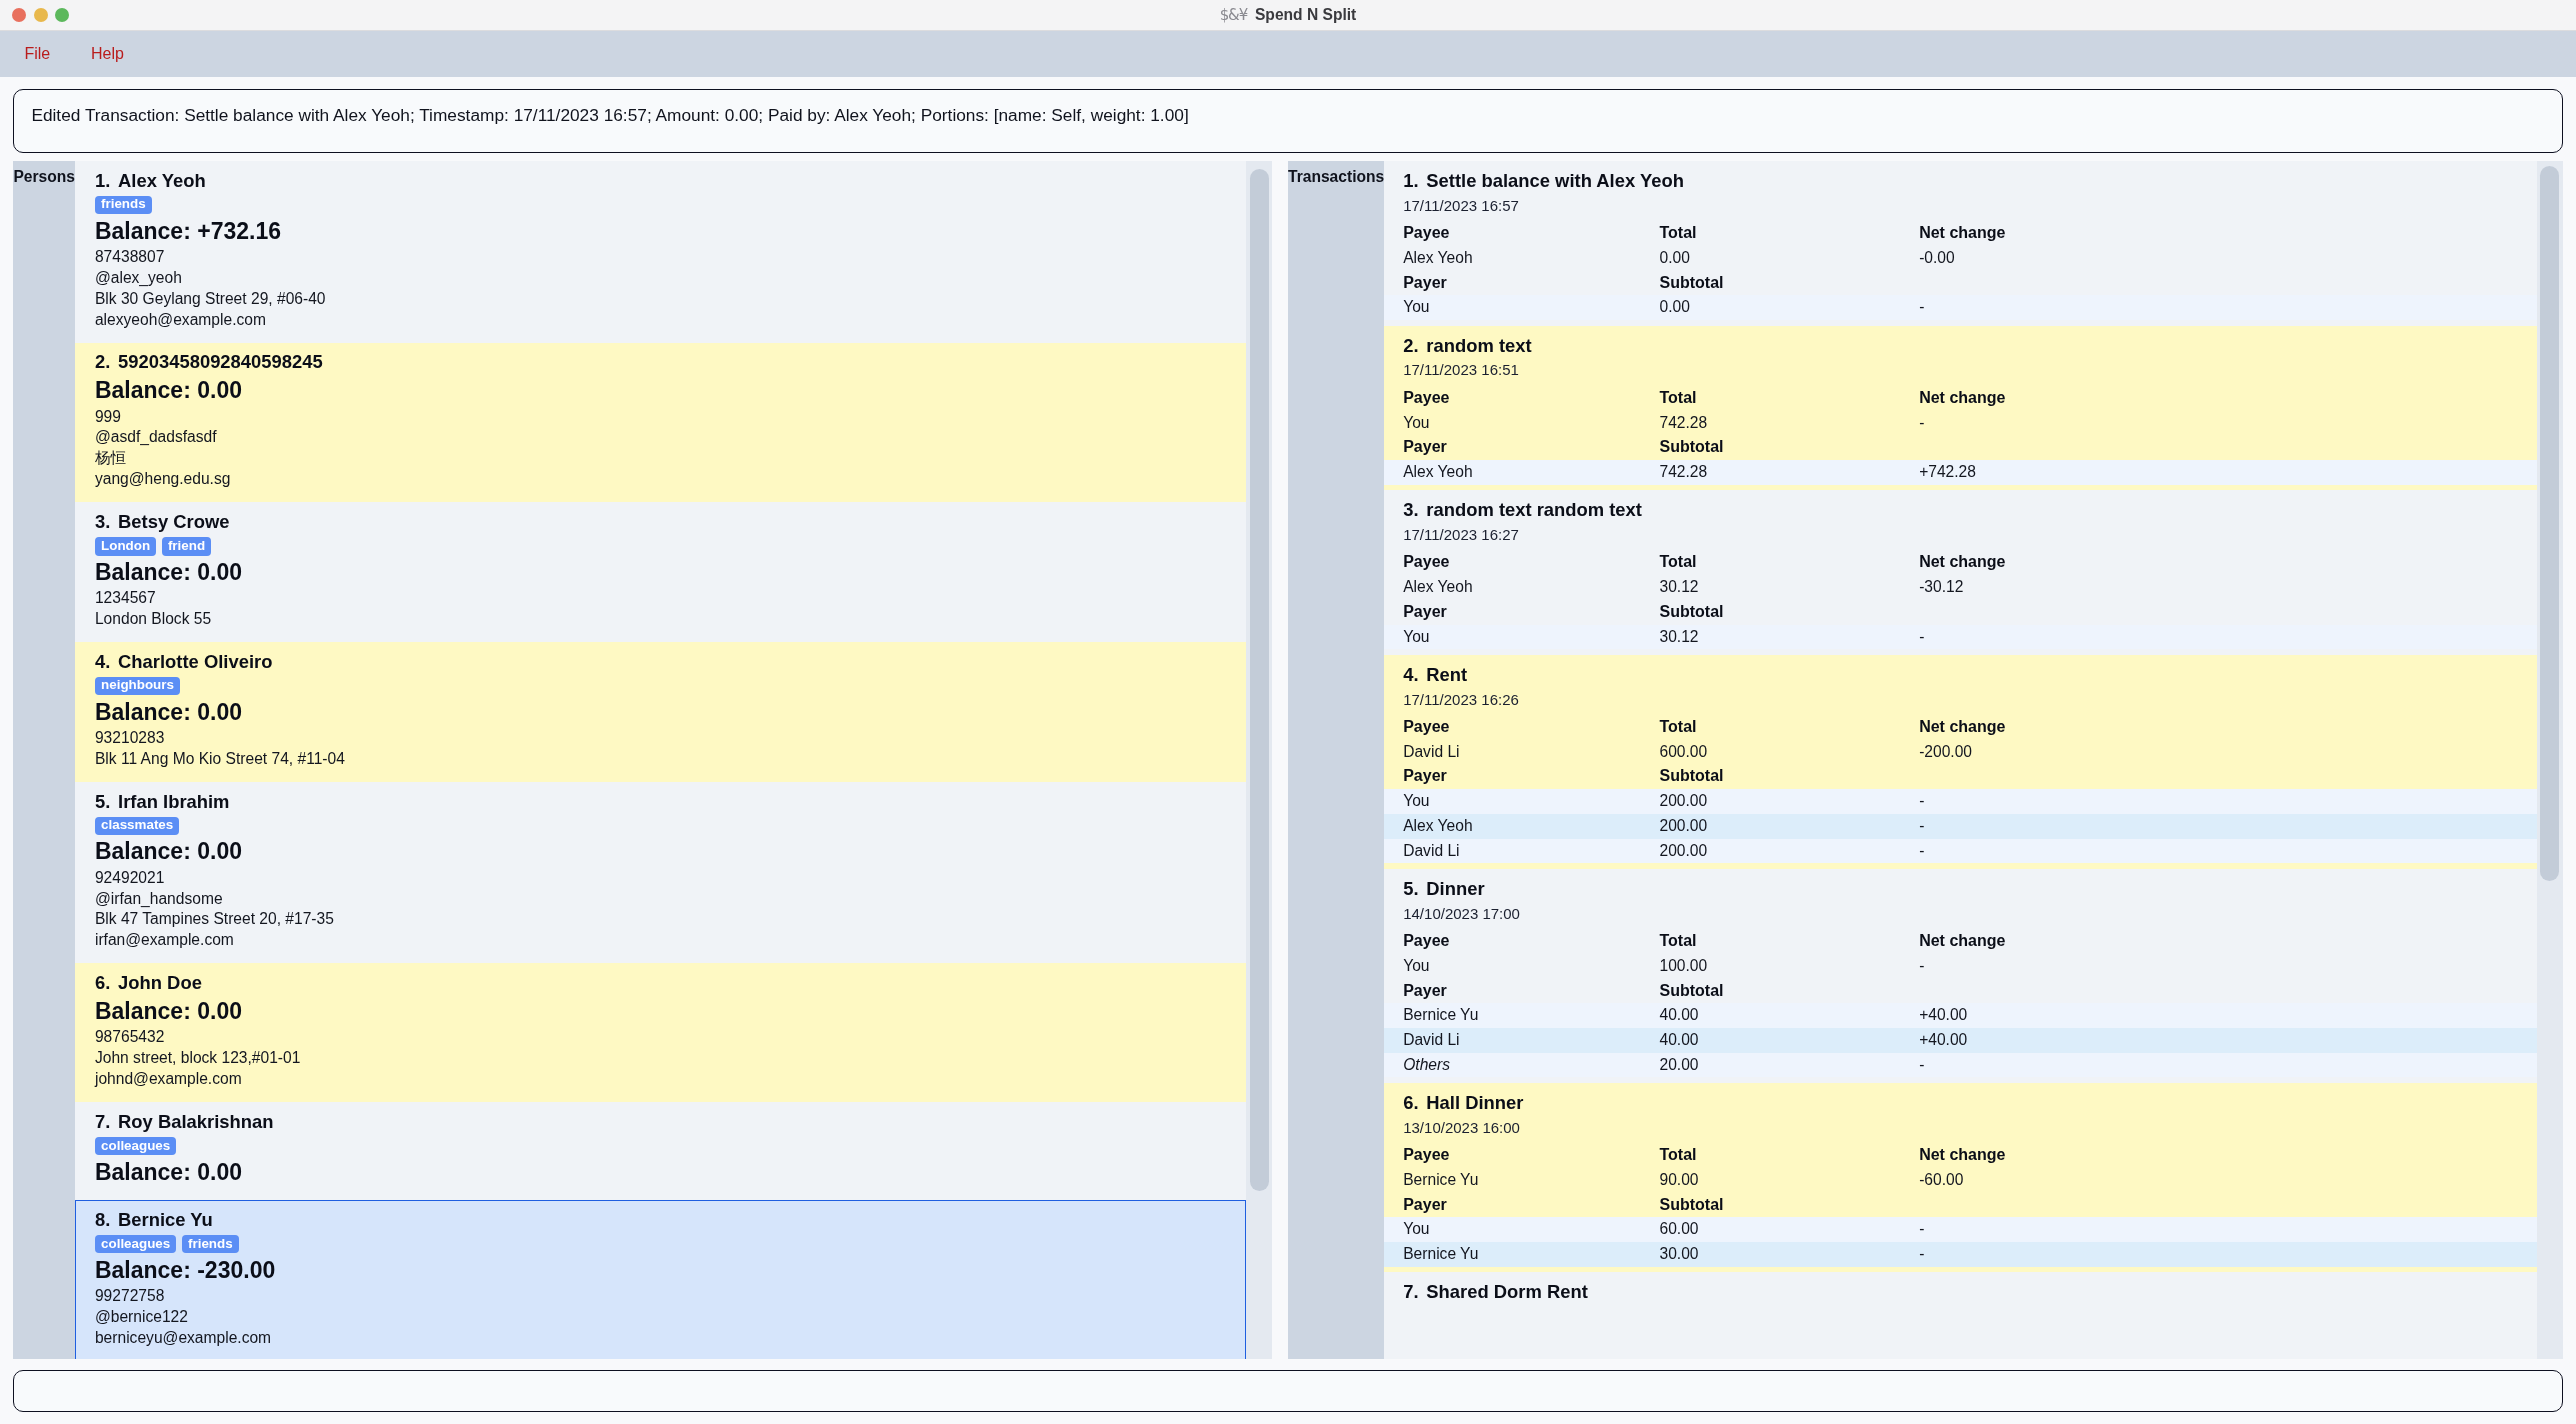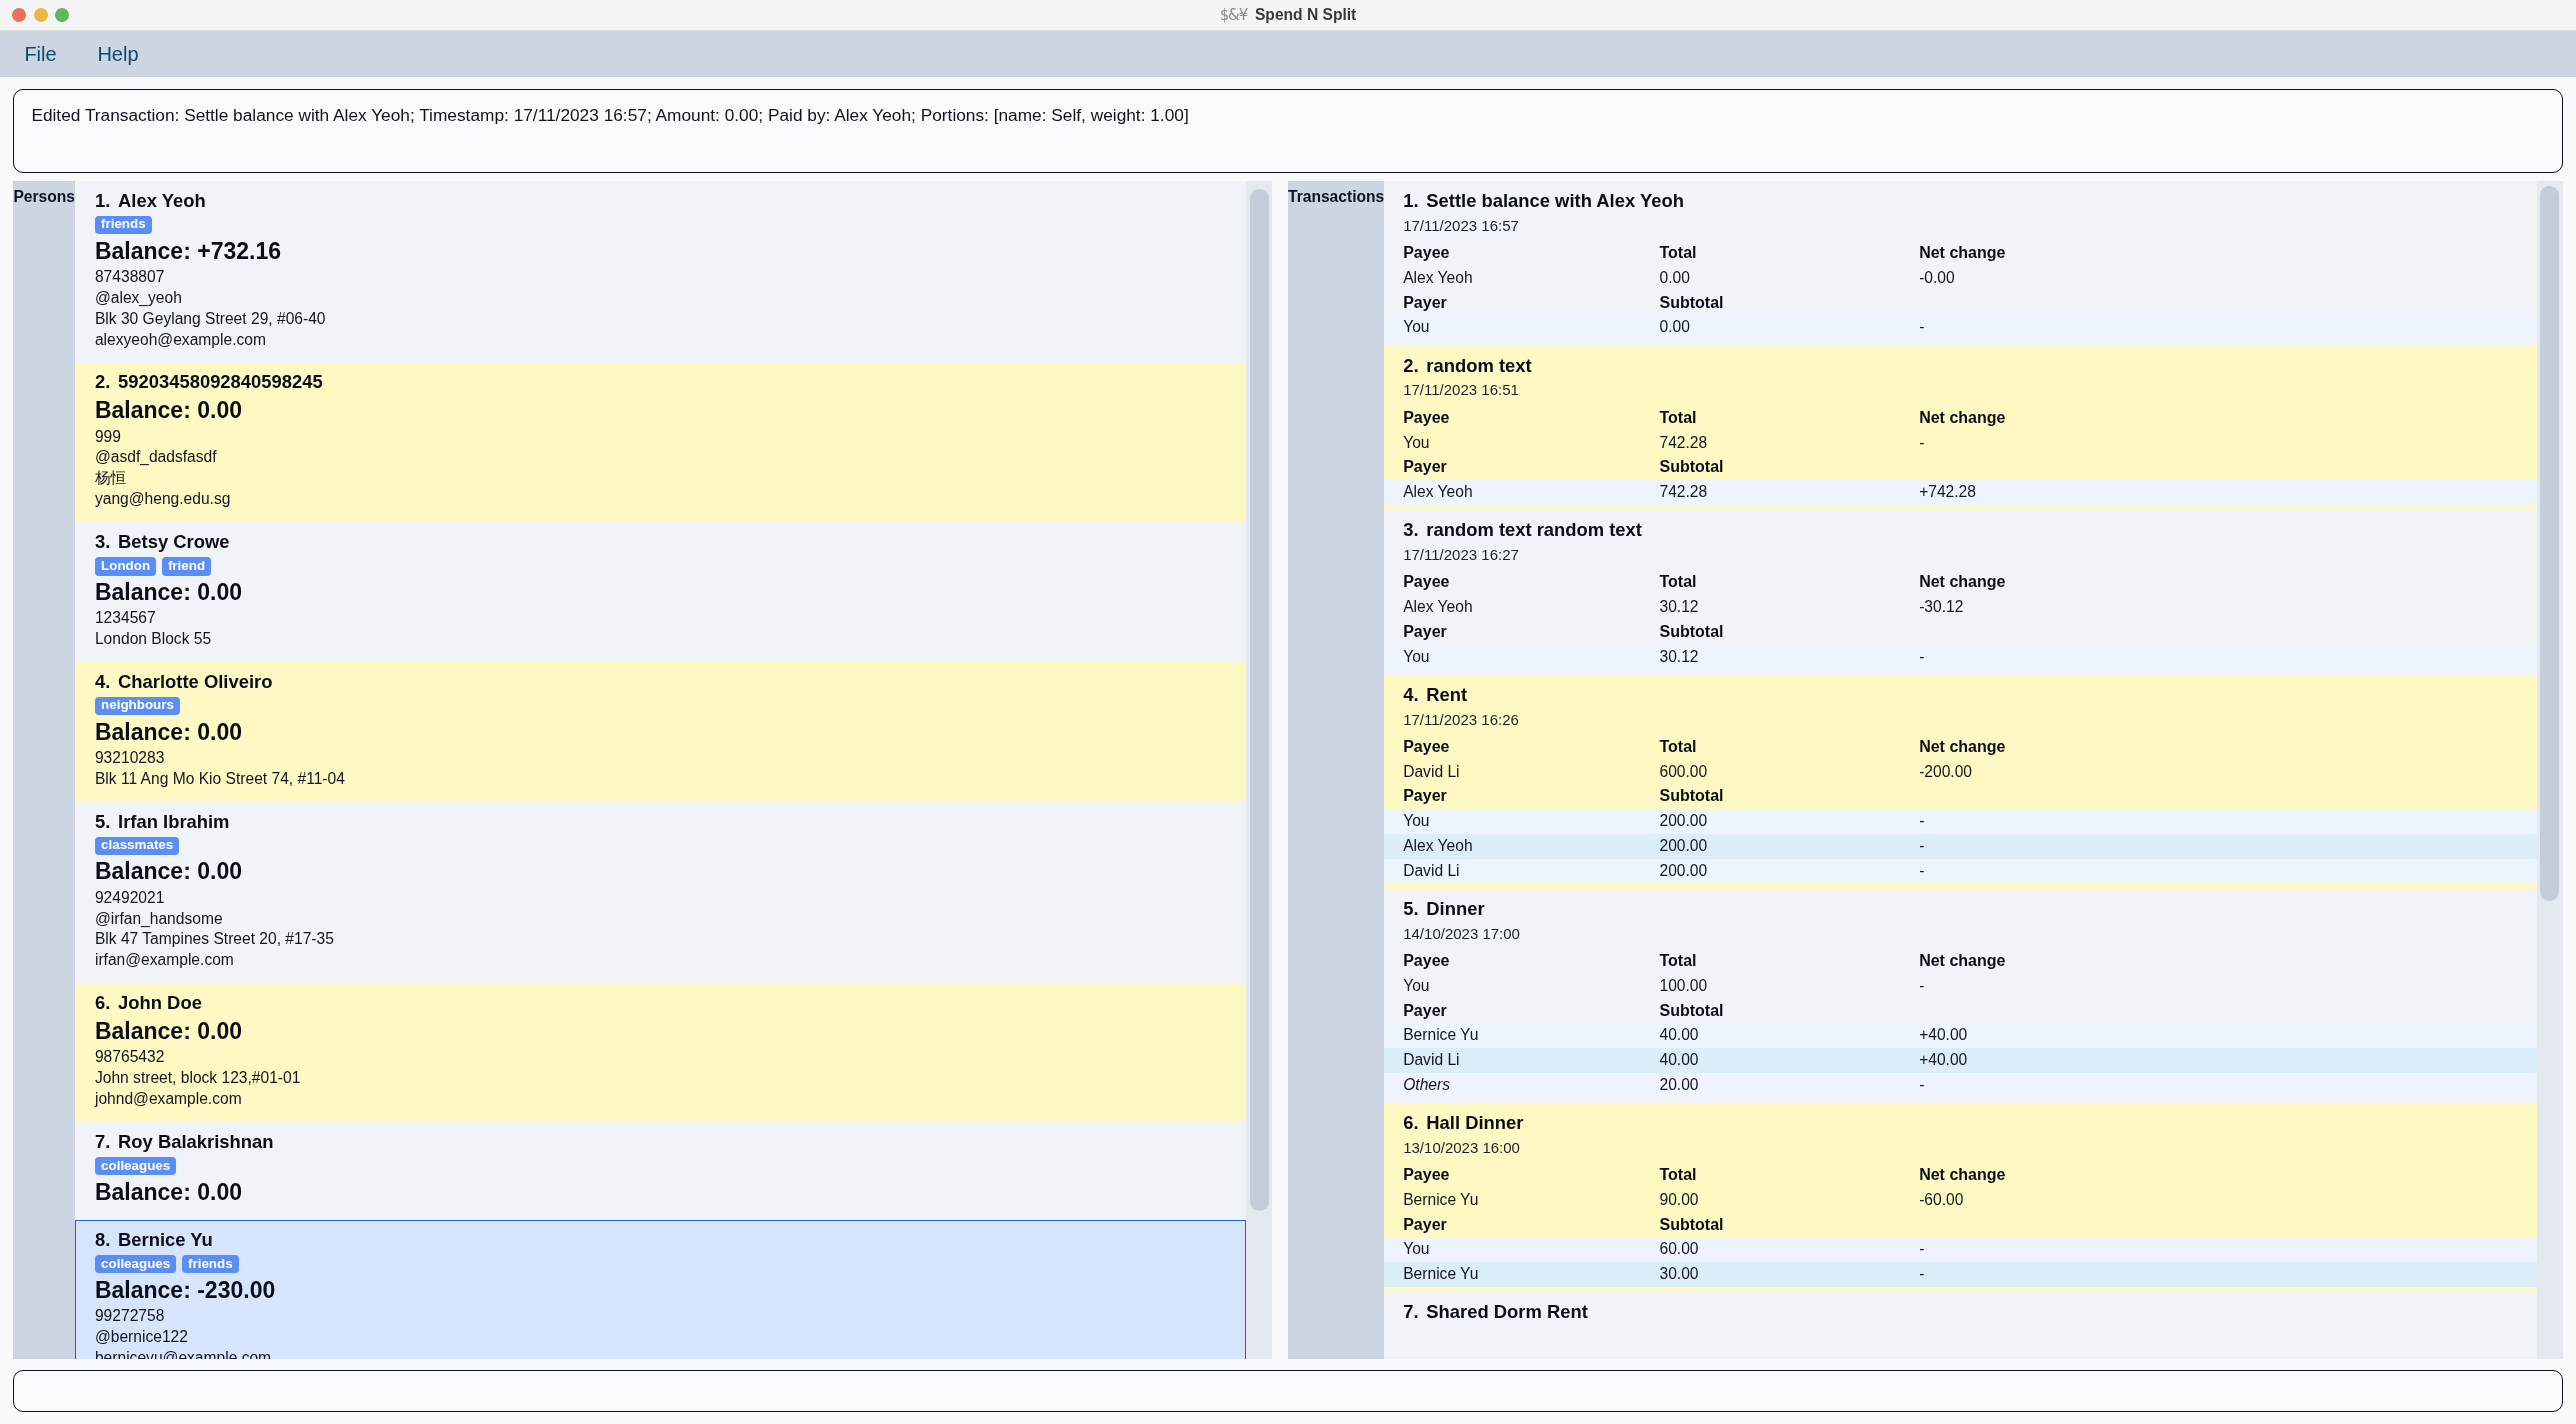--- a/index.html
+++ b/index.html
@@ -42,31 +42,31 @@
   }
 
   
   .menubar {
     height: 46px; flex: 0 0 46px;
     background: #ccd5e1;
     display: flex; align-items: center;
     padding-left: 21px; gap: 34px;
   }
   .menu-item {
-    font-size: 20px; color: #0c4a6e;
+    font-size: 16px; color: #b91c1c;
     padding: 2.2px 3.4px; cursor: default;
   }
 
   
   .result-wrap { padding: 12.3px 13.4px 7.8px 13.4px; flex: 0 0 auto; }
   .result-box {
     border: 1.7px solid #0d1020;
     border-radius: 10px;
     background: #f8fafc;
-    height: 84px;
+    height: 64px;
     padding: 14.5px 17px;
     font-size: 17.3px;
     color: #10131d;
     line-height: 1.2;
     overflow: hidden;
   }
 
   
   .panes {
     flex: 1 1 auto;

